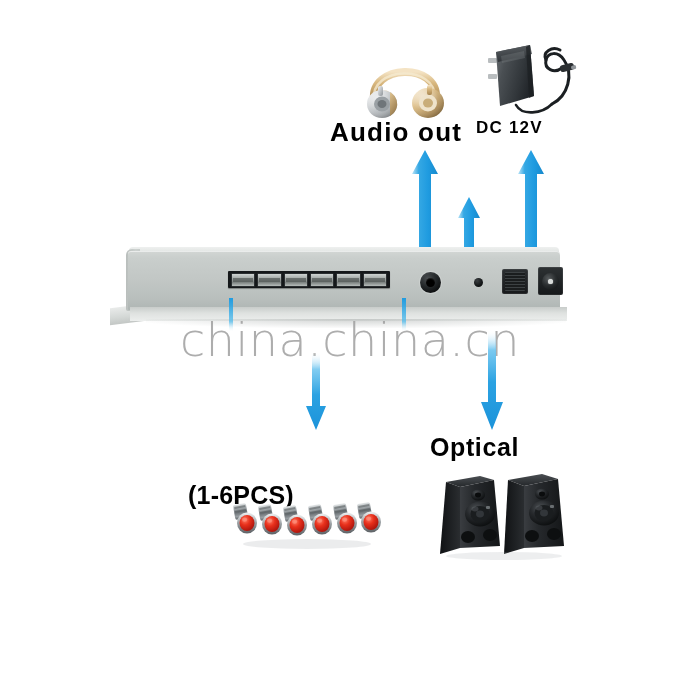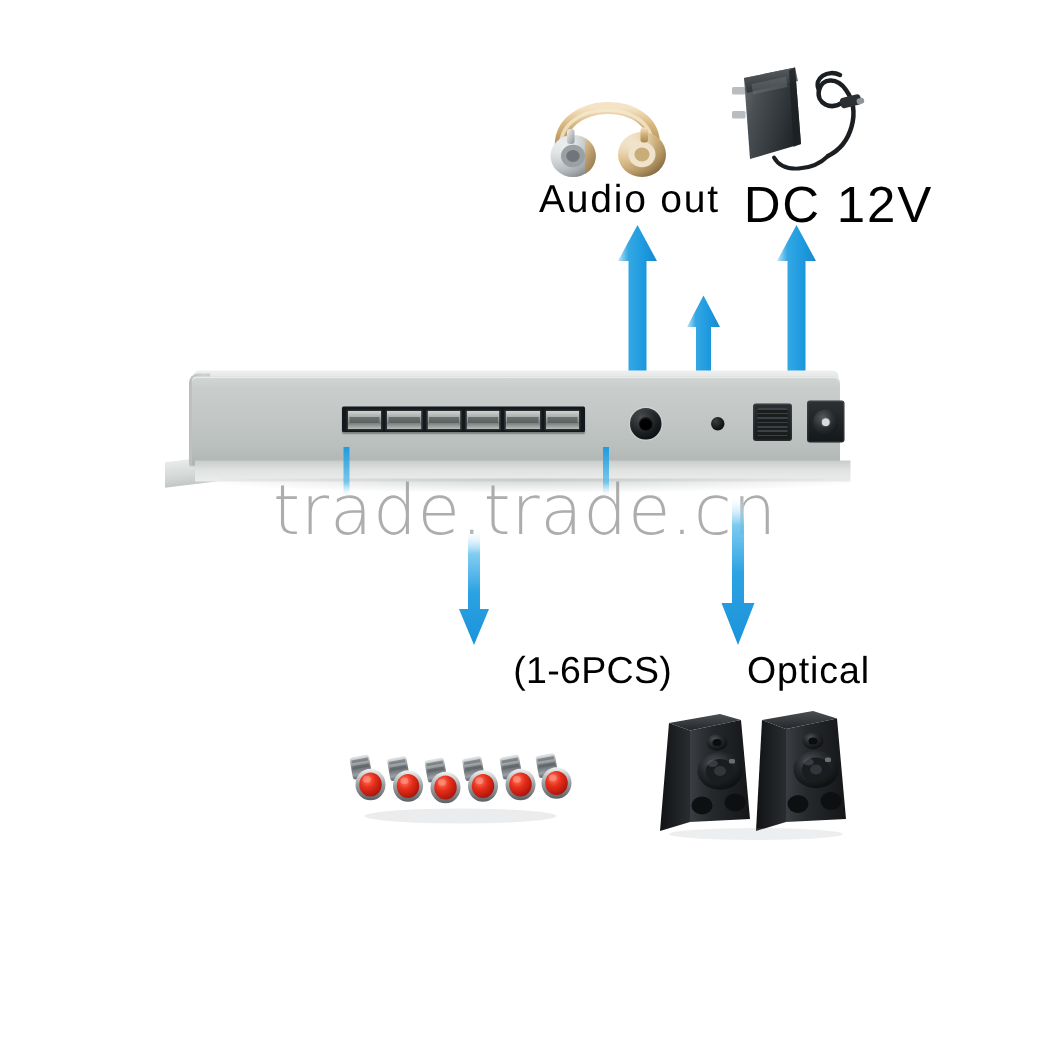--- a/index.html
+++ b/index.html
@@ -15,47 +15,47 @@
     background: #ffffff;
     overflow: hidden;
     font-family: "Liberation Sans", sans-serif;
     -webkit-font-smoothing: antialiased;
   }
 
   
   .label {
     position: absolute;
     color: #000000;
-    font-weight: normal;
+    font-weight: bold;
     letter-spacing: 0.5px;
     white-space: nowrap;
     line-height: 1.12;
-    text-align: right;
+    text-align: left;
   }
   #label-audio-out {
     left: 330px; top: 118px; width: 150px;
     font-size: 26px;
     letter-spacing: 1.2px;
   }
   #label-dc-12v {
-    left: 492px; top: 118px; width: 130px;
-    font-size: 34px;
+    left: 476px; top: 118px; width: 130px;
+    font-size: 17px;
     letter-spacing: 1.2px;
   }
   #label-ir {
     left: 440px; top: 163px; width: 70px;
     font-size: 25px;
     letter-spacing: 1px;
   }
   #label-button-interface {
     left: 188px; top: 433px; width: 260px;
     font-size: 25px;
     letter-spacing: 0.2px;
   }
-  #label-button-interface .line2 { display: block; }
+  #label-button-interface .line2 { display: block; margin-top: 48px; }
   #label-optical {
     left: 430px; top: 433px; width: 150px;
     font-size: 25px;
     letter-spacing: 0.6px;
   }
 
   
   .arrow { position: absolute; }
   .arrow svg { display: block; overflow: visible; }
 
@@ -404,21 +404,21 @@
     </div>
 
     <div class="jack-audio"></div>
     <div class="ir-dot"></div>
     <div class="port-optical">
       <div class="slot"></div>
     </div>
     <div class="jack-dc"></div>
   </div>
 
-  <div id="watermark">trade.trade.cn</div>
+  <div id="watermark">china.china.cn</div>
 
   <div class="arrow" id="tick-left" style="left:226px; top:298px;">
     <svg width="10" height="34" viewBox="0 0 10 34">
       <defs>
         <linearGradient id="tkL" x1="0" y1="0" x2="0" y2="1">
           <stop offset="0%" stop-color="#1f9be0"></stop>
           <stop offset="70%" stop-color="#55bdec" stop-opacity="0.75"></stop>
           <stop offset="100%" stop-color="#ffffff" stop-opacity="0"></stop>
         </linearGradient>
       </defs>

